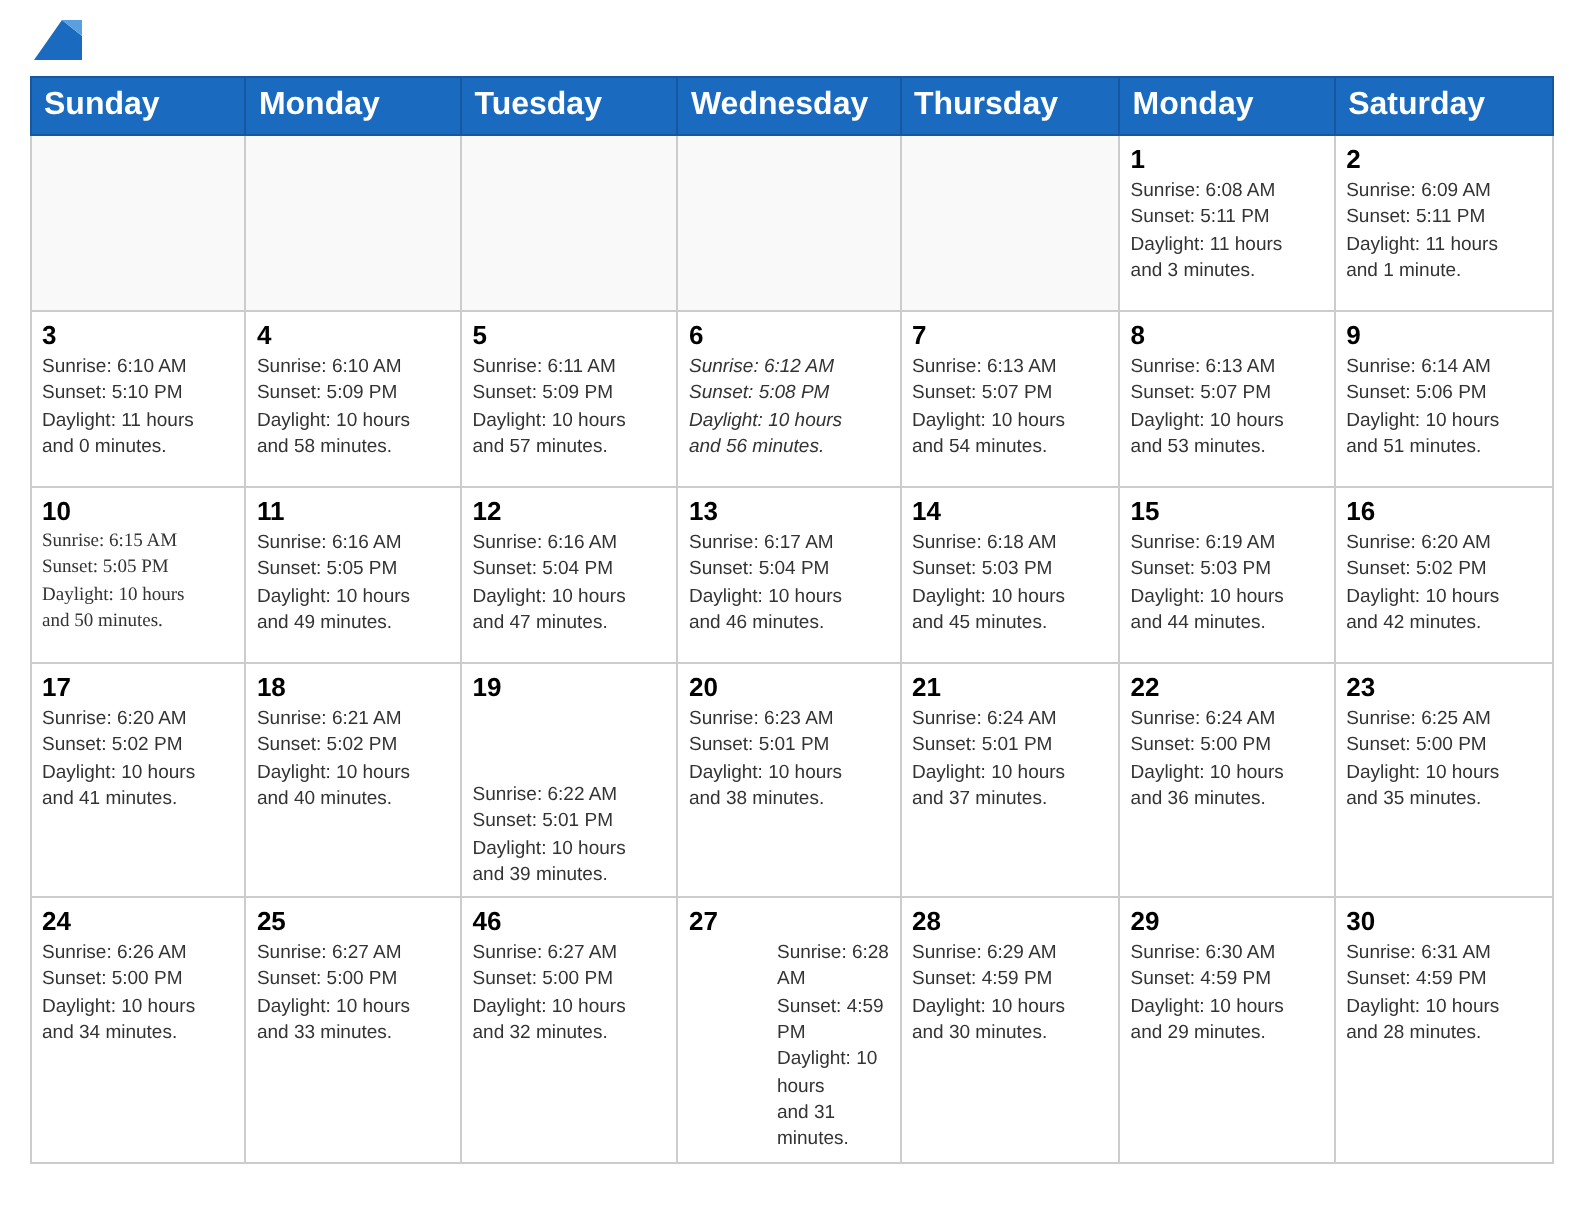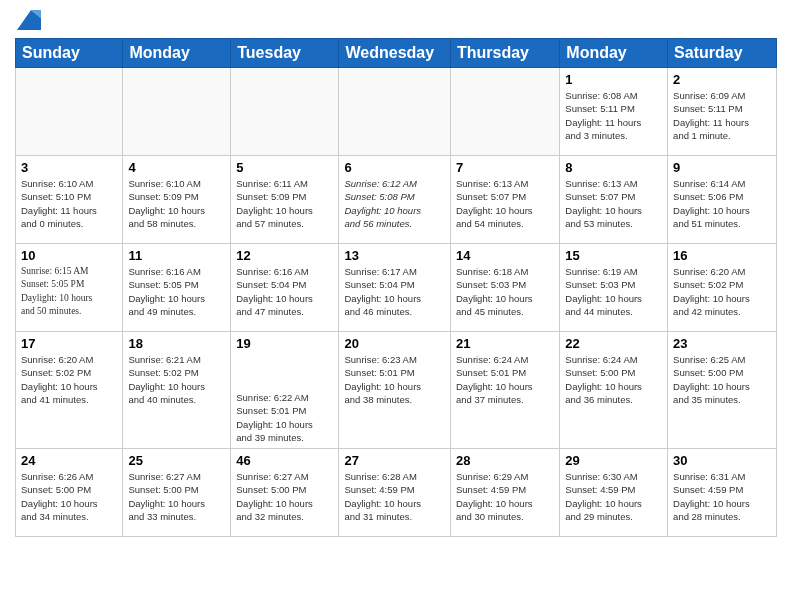--- a/index.html
+++ b/index.html
@@ -321,21 +321,21 @@
           </td>
           <td>
             <div class="day-number">46</div>
             <div class="day-info" style="white-space: pre-line;">Sunrise: 6:27 AM
 Sunset: 5:00 PM
 Daylight: 10 hours
 and 32 minutes.</div>
           </td>
           <td>
             <div class="day-number">27</div>
-            <div class="day-info" style="white-space: pre-line;">Sunrise: 6:28 AM
+            <div class="day-info" style="white-space: pre-line; margin-left: 44px;">Sunrise: 6:28 AM
 Sunset: 4:59 PM
 Daylight: 10 hours
 and 31 minutes.</div>
           </td>
           <td>
             <div class="day-number">28</div>
             <div class="day-info" style="white-space: pre-line;">Sunrise: 6:29 AM
 Sunset: 4:59 PM
 Daylight: 10 hours
 and 30 minutes.</div>

